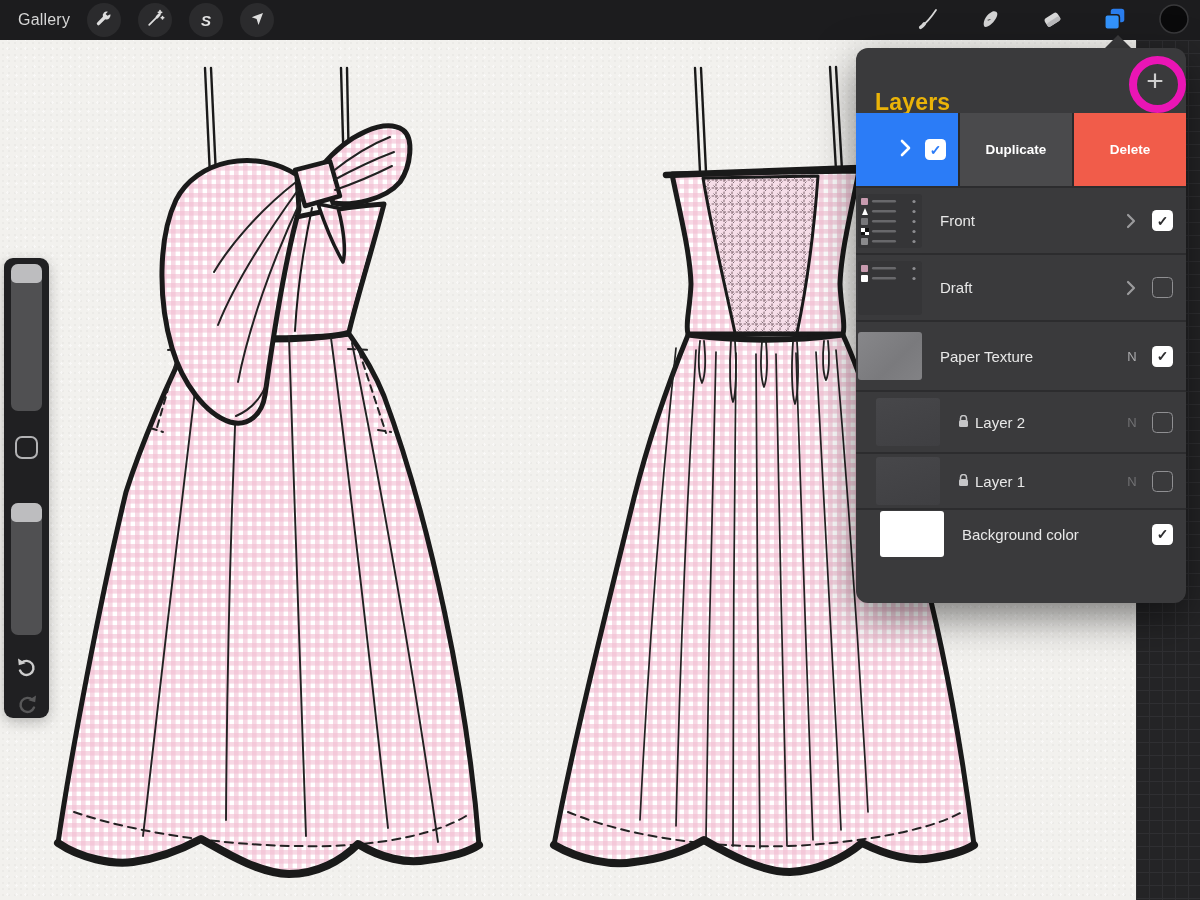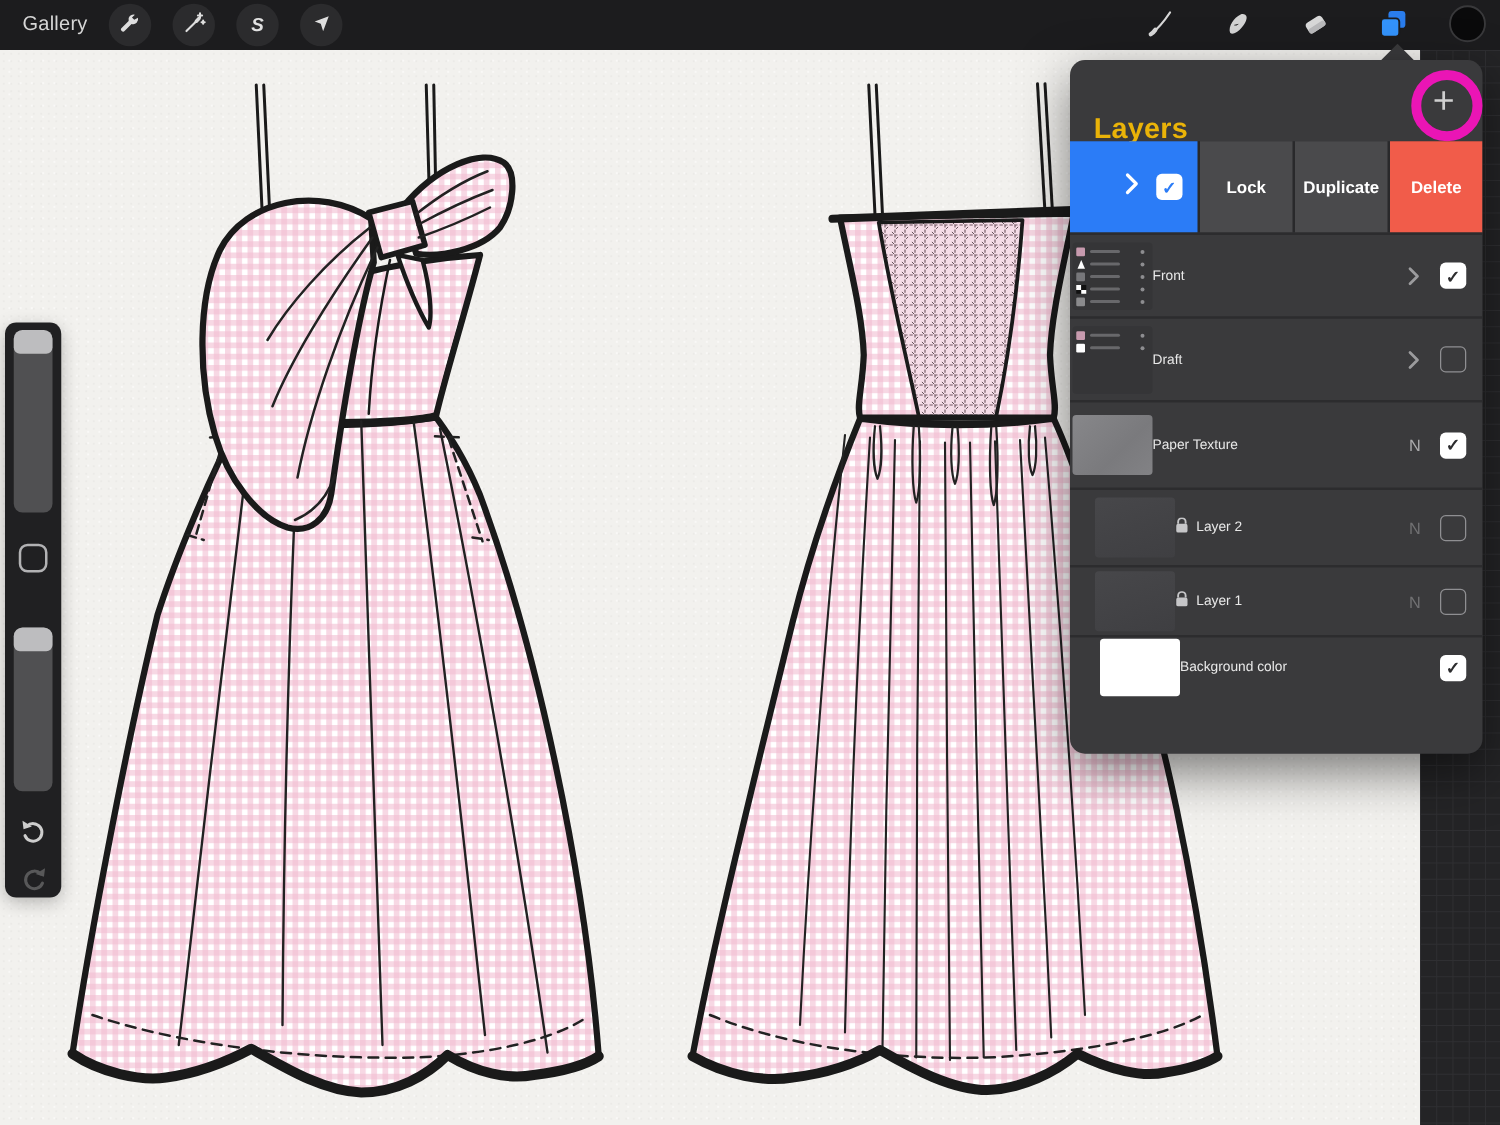--- a/index.html
+++ b/index.html
@@ -75,21 +75,21 @@
   .cbx { width:21px; height:21px; border-radius:4.5px; display:flex; align-items:center;
     justify-content:center; font-size:14px; line-height:1; }
   .cbx.on  { background:#fff; color:#2c2c2e; font-weight:700; }
   .cbx.off { border:1.6px solid #8f8f92; color:transparent; }
   .cbx.blue-check { background:#fff; color:#2b7cf7; font-weight:700; }
 
   
   .rows {}
   .lrow { display:flex; align-items:center; border-top:2px solid #2c2c2e; position:relative; }
   .lrow .thumb { margin-left:2px; border-radius:3px; flex:none; }
-  .lrow .label { color:#e8e8e8; font-size:11px; white-space:nowrap;
+  .lrow .label { color:#e8e8e8; font-size:15px; margin-left:18px; white-space:nowrap;
     display:flex; align-items:center; gap:6px; }
   .rt { margin-left:auto; display:flex; align-items:center; gap:13px; margin-right:13px; }
   .nbadge { font-size:13px; width:14px; text-align:center; }
   .n-bright { color:#ababad; } .n-dim { color:#717173; }
   .chev { display:flex; width:16px; justify-content:center; }
   .thumb-line { width:58px; height:4px; background:#98989a; border-radius:2px; margin-left:2px; flex:none; }
   .thumb-paper { width:64px; height:48px; border-radius:3px;
     background:linear-gradient(135deg,#87878a,#7a7a7d 60%,#828285); flex:none; }
   .thumb-dark { width:64px; height:48px; border-radius:3px;
     background:linear-gradient(160deg,#47474a,#3f3f42); flex:none; }
@@ -338,21 +338,20 @@
 
     <div class="swipe-row">
       <div class="swipe-blue">
         <span>
           <svg width="11" height="18" viewBox="0 0 11 18" fill="none">
               <path d="M2 2 L9 9 L2 16" stroke="#ffffff" stroke-width="2.6" stroke-linecap="round" stroke-linejoin="round"></path>
             </svg>
         </span>
         <span class="cbx blue-check">✓</span>
       </div>
-      <button class="swipe-btn">Lock</button>
       <button class="swipe-btn">Duplicate</button>
       <button class="swipe-btn swipe-del">Delete</button>
     </div>
 
     <div class="rows" id="layer-rows">
         <div class="lrow" style="height: 67px;">
           <svg class="thumb" width="64" height="54" viewBox="0 0 64 54" style="background:#353537;border-radius:3px">
             <rect x="3" y="4" width="7" height="7" rx="1" fill="#c79aae"></rect>
             <rect x="14" y="6" width="24" height="2.4" rx="1.2" fill="#68686b"></rect>
             <circle cx="56" cy="7.5" r="1.6" fill="#8d8d90"></circle>

